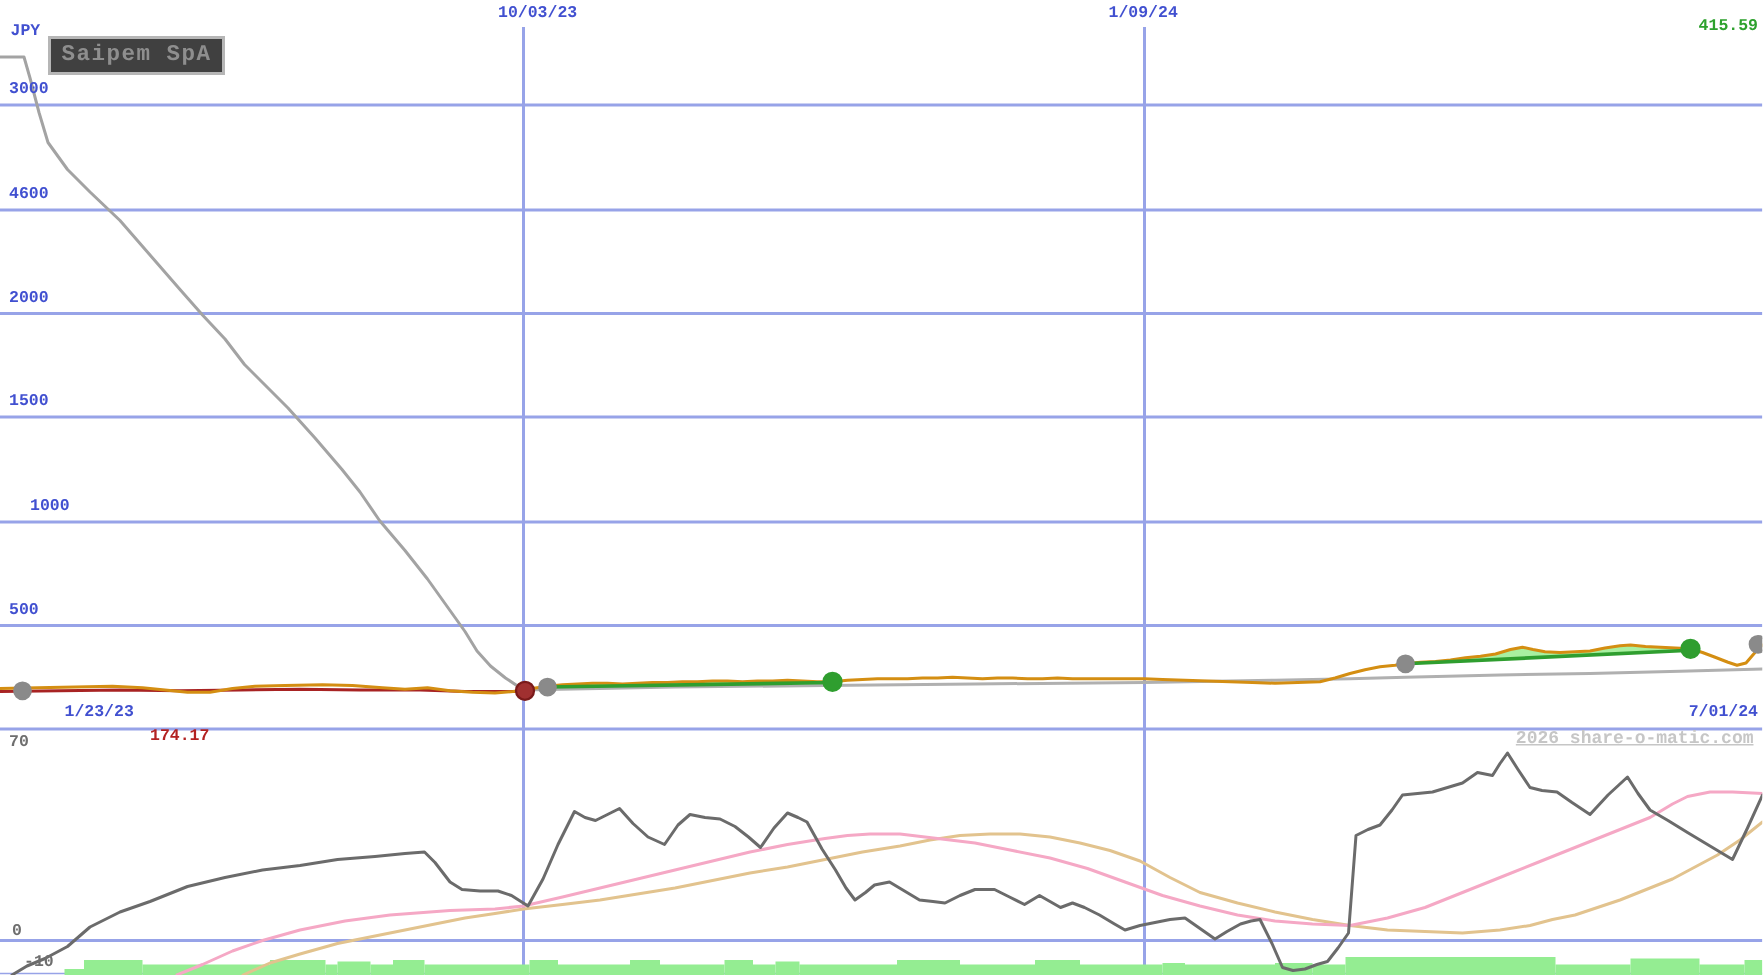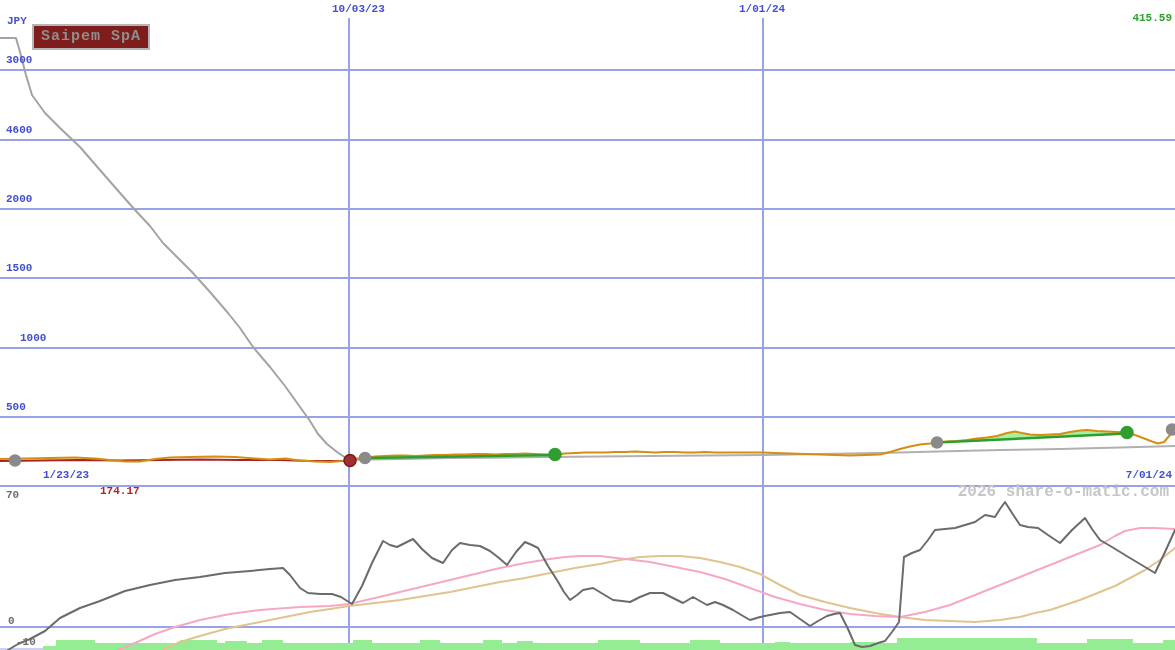--- a/index.html
+++ b/index.html
@@ -5,24 +5,24 @@
   html,body{margin:0;padding:0;background:#ffffff;}
   .stage{position:relative;width:1175px;height:650px;background:#ffffff;overflow:hidden;
          font-family:"Liberation Mono","DejaVu Sans Mono",monospace;}
   svg{position:absolute;left:0;top:0;}
   .lbl{position:absolute;font:bold 11px "Liberation Mono","DejaVu Sans Mono",monospace;
        white-space:pre;line-height:13px;}
   .c-blue{color:#4150d0;}
   .c-green{color:#2da12d;}
   .c-red{color:#b22222;margin-top:16px;}
   .c-gray{color:#6e6e6e;}
-  .c-water{color:#c6c6c6;font-size:16px;}
+  .c-water{color:#c6c6c6;font-size:12px;text-decoration:underline;}
   .titlebox{position:absolute;left:32px;top:24px;border:2px solid #b6b6b6;
             padding:2px 7px 3px 7px;color:#8e8e8e;font:bold 15px "Liberation Mono","DejaVu Sans Mono",monospace;
-            background:#7f1d1d;letter-spacing:1px;}
+            background:#404040;letter-spacing:1px;}
 </style>
 </head>
 <body>
 
 <div class="stage">
 
   <svg id="chart" width="1175" height="650" viewBox="0 0 1175 650">
       <line x1="0" y1="70" x2="1175" y2="70" stroke="#97a3e8" stroke-width="2"></line>
       <line x1="0" y1="140" x2="1175" y2="140" stroke="#97a3e8" stroke-width="2"></line>
       <line x1="0" y1="209" x2="1175" y2="209" stroke="#97a3e8" stroke-width="2"></line>
@@ -85,21 +85,21 @@
       <circle cx="1172" cy="429.5" r="5.5" fill="#8a8a8a" stroke="#8a8a8a" stroke-width="1.5"></circle>
     </svg>
 
   <div class="lbl c-blue" style="left:7px;top:15px;">JPY</div>
 
   <div class="titlebox">
     <span>Saipem SpA</span>
   </div>
 
   <div class="lbl c-blue" id="topdate0" style="top: 3px; left: 332px;">10/03/23</div>
-  <div class="lbl c-blue" id="topdate1" style="top: 3px; left: 739px;">1/01/24</div>
+  <div class="lbl c-blue" id="topdate1" style="top: 3px; left: 739px;">1/09/24</div>
 
   <div class="lbl c-green" style="right:3px;top:12px;">415.59</div>
 
   <div class="lbl c-blue" id="yt0" style="left: 6px; top: 54px;">3000</div>
   <div class="lbl c-blue" id="yt1" style="left: 6px; top: 124px;">4600</div>
   <div class="lbl c-blue" id="yt2" style="left: 6px; top: 193px;">2000</div>
   <div class="lbl c-blue" id="yt3" style="left: 6px; top: 262px;">1500</div>
   <div class="lbl c-blue" id="yt4" style="left: 20px; top: 332px;">1000</div>
   <div class="lbl c-blue" id="yt5" style="left: 6px; top: 401px;">500</div>
 

